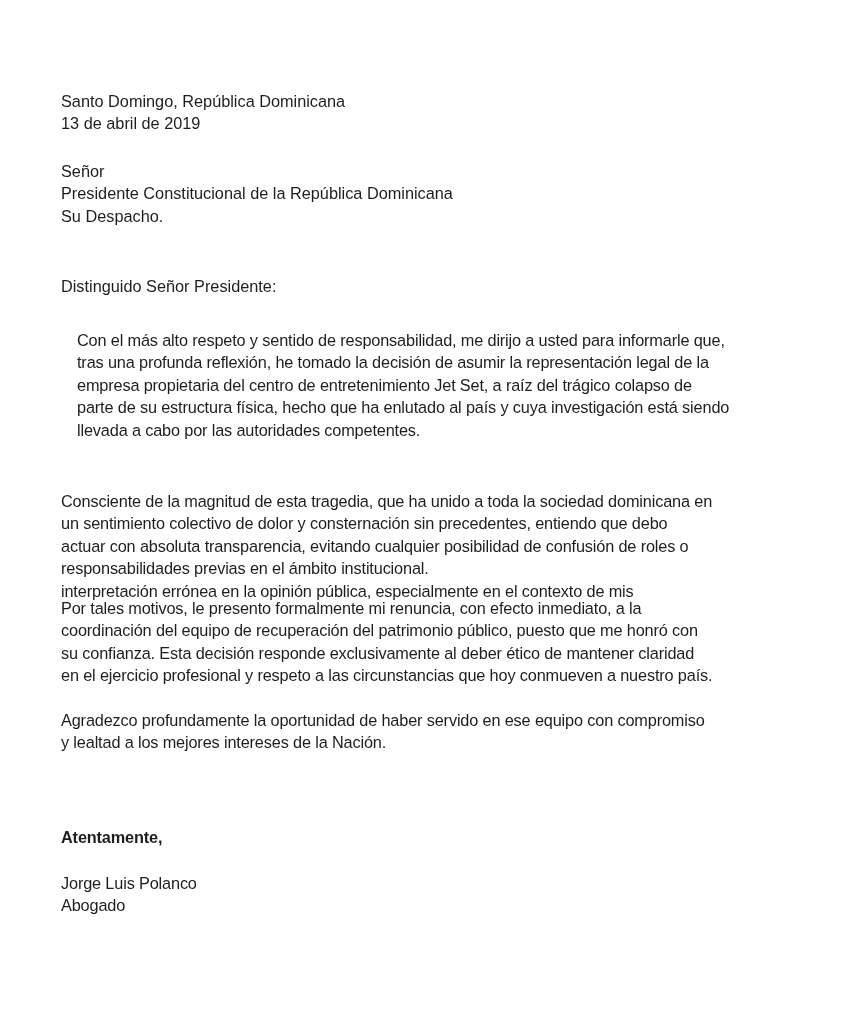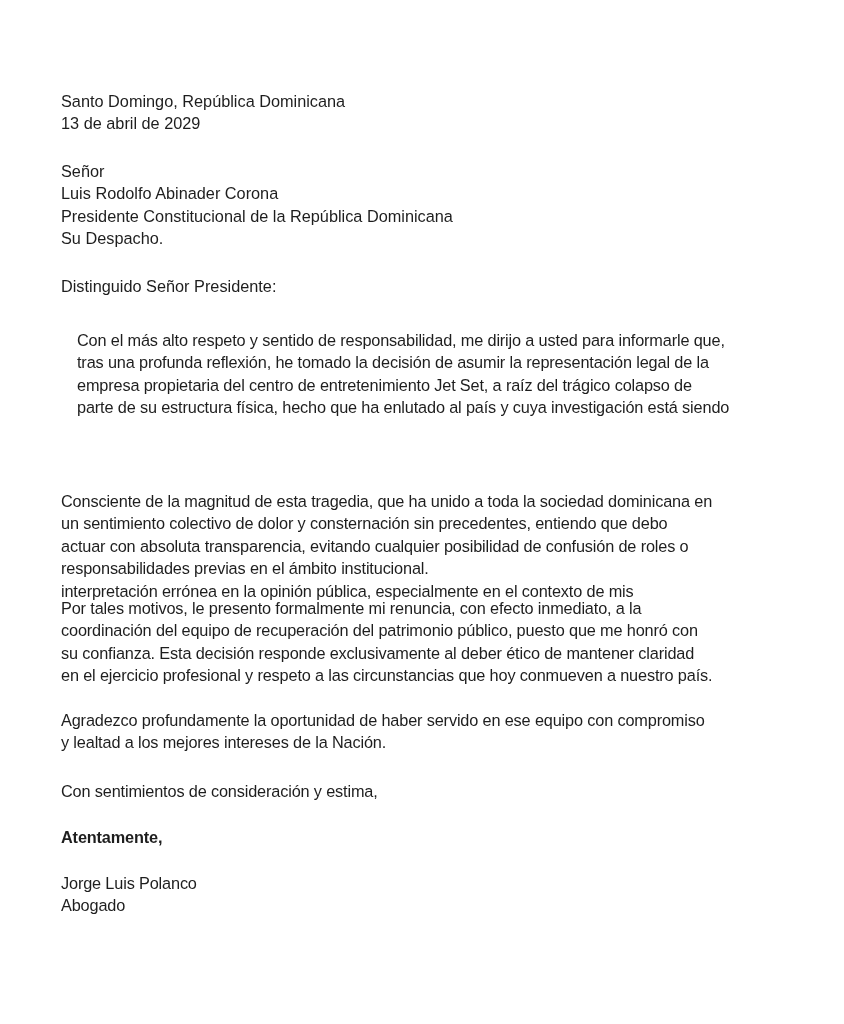--- a/index.html
+++ b/index.html
@@ -15,39 +15,39 @@
   .line { display: block; }
   .body-text { letter-spacing: -0.15px; }
 </style>
 </head>
 <body>
 
 <div class="page">
 
   <div class="block" style="top:90px;">
     <span class="line">Santo Domingo, República Dominicana</span>
-    <span class="line">13 de abril de 2029</span>
+    <span class="line">13 de abril de 2019</span>
   </div>
 
   <div class="block" style="top:160px;">
     <span class="line">Señor</span>
-    <span class="line">Luis Rodolfo Abinader Corona</span>
     <span class="line">Presidente Constitucional de la República Dominicana</span>
     <span class="line">Su Despacho.</span>
   </div>
 
   <div class="block" style="top:275px;">
     <span class="line">Distinguido Señor Presidente:</span>
   </div>
 
   <div class="block body-text" style="top:329px;margin-left:16px;">
     <span class="line">Con el más alto respeto y sentido de responsabilidad, me dirijo a usted para informarle que,</span>
     <span class="line">tras una profunda reflexión, he tomado la decisión de asumir la representación legal de la</span>
     <span class="line">empresa propietaria del centro de entretenimiento Jet Set, a raíz del trágico colapso de</span>
     <span class="line">parte de su estructura física, hecho que ha enlutado al país y cuya investigación está siendo</span>
+    <span class="line">llevada a cabo por las autoridades competentes.</span>
   </div>
 
   <div class="block body-text" style="top:490px;">
     <span class="line">Consciente de la magnitud de esta tragedia, que ha unido a toda la sociedad dominicana en</span>
     <span class="line">un sentimiento colectivo de dolor y consternación sin precedentes, entiendo que debo</span>
     <span class="line">actuar con absoluta transparencia, evitando cualquier posibilidad de confusión de roles o</span>
     <span class="line">responsabilidades previas en el ámbito institucional.</span>
     <span class="line">interpretación errónea en la opinión pública, especialmente en el contexto de mis</span>
   </div>
 
@@ -56,23 +56,20 @@
     <span class="line">coordinación del equipo de recuperación del patrimonio público, puesto que me honró con</span>
     <span class="line">su confianza. Esta decisión responde exclusivamente al deber ético de mantener claridad</span>
     <span class="line">en el ejercicio profesional y respeto a las circunstancias que hoy conmueven a nuestro país.</span>
   </div>
 
   <div class="block body-text" style="top:709px;">
     <span class="line">Agradezco profundamente la oportunidad de haber servido en ese equipo con compromiso</span>
     <span class="line">y lealtad a los mejores intereses de la Nación.</span>
   </div>
 
-  <div class="block body-text" style="top:780px;">
-    <span class="line">Con sentimientos de consideración y estima,</span>
-  </div>
 
   <div class="block body-text" style="top:826px;font-weight:bold;">
     <span class="line">Atentamente,</span>
   </div>
 
   <div class="block body-text" style="top:872px;">
     <span class="line">Jorge Luis Polanco</span>
     <span class="line">Abogado</span>
   </div>
 

